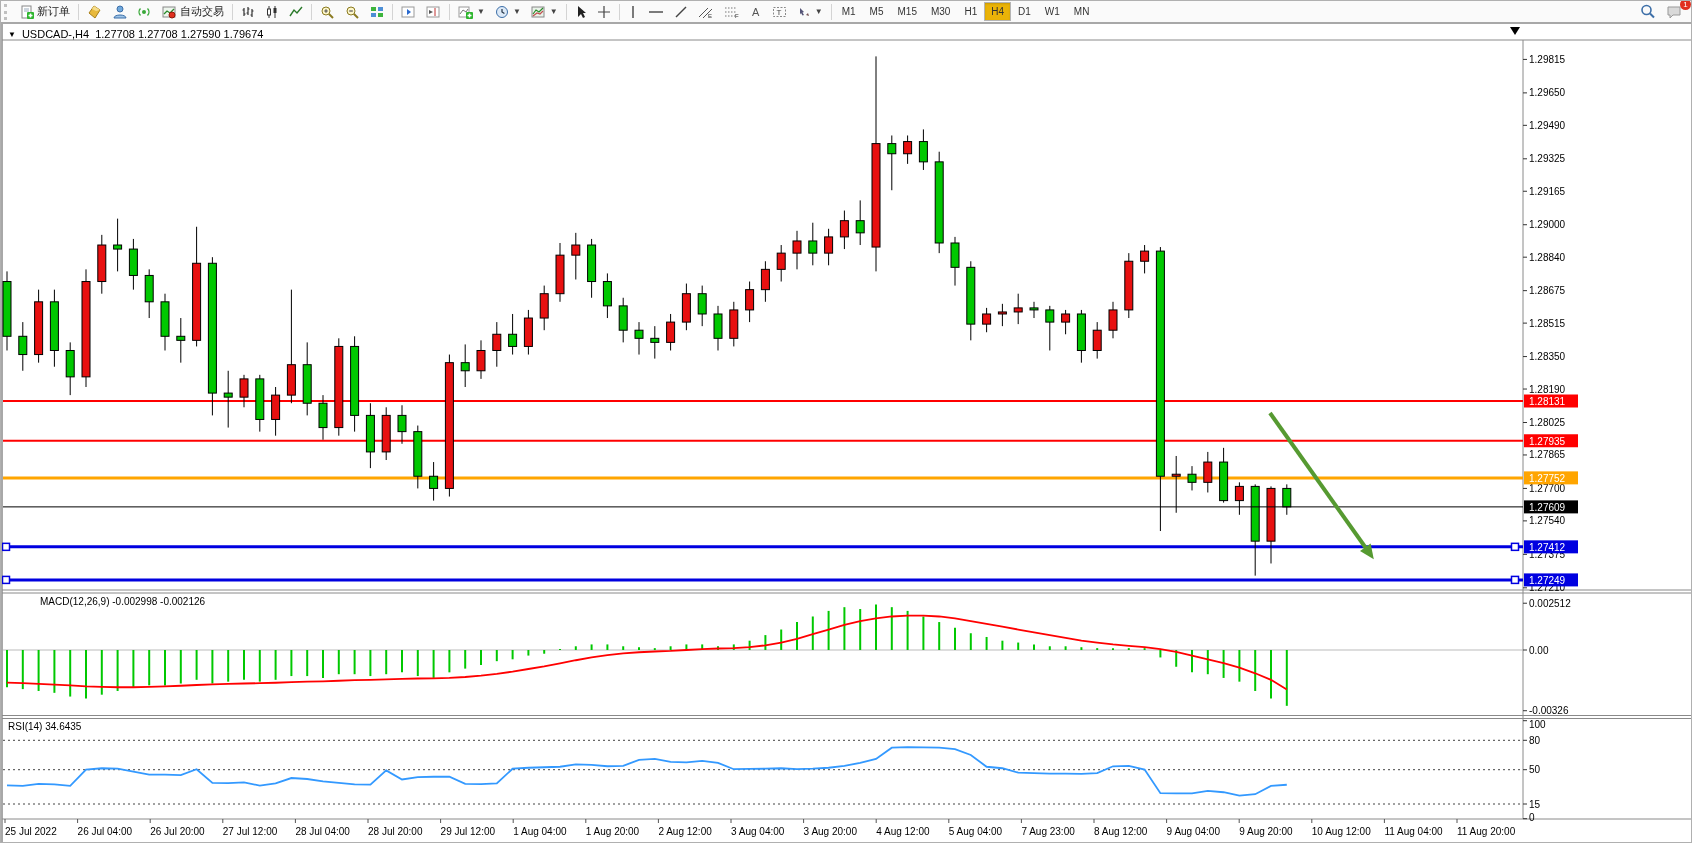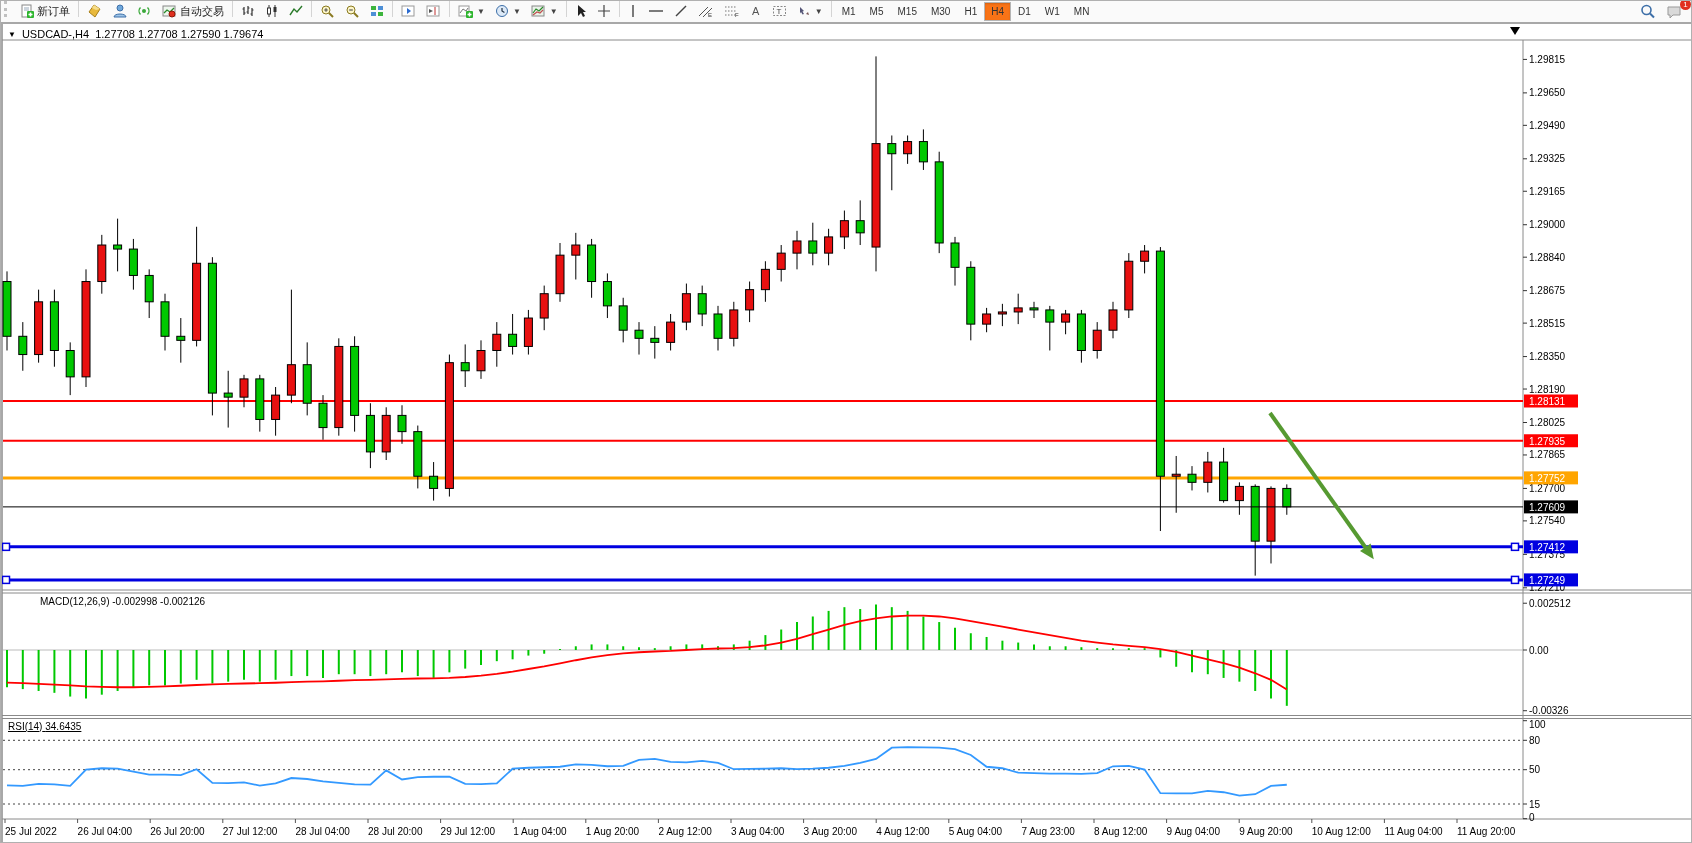--- a/index.html
+++ b/index.html
@@ -1,26 +1,26 @@
 <!DOCTYPE html>
 <html><head>
 <meta charset="utf-8">
 <style>
   html,body{margin:0;padding:0;background:#fff;font-family:"Liberation Sans",sans-serif;}
   #app{position:relative;width:1692px;height:843px;background:#fff;overflow:hidden;border:1px solid #b0b0b0;box-sizing:border-box;}
 
   
-  .toolbar{position:absolute;top:0;left:0;width:1692px;height:21px;background:#fafafa;border-bottom:1px solid #c8c8c8;display:flex;font-size:11px;color:#222;}
+  .toolbar{position:absolute;top:0;left:0;width:1692px;height:21px;background:#fafafa;border-bottom:1px solid #c8c8c8;display:flex;align-items:center;font-size:11px;color:#222;}
   .tb-handle{width:5px;height:16px;margin:0 3px;border-left:3px dotted #c0c0c0;}
   .tb-sep{width:1px;height:16px;background:#d4d4d4;margin:0 3px;}
   .tb-btn{display:flex;align-items:center;gap:3px;height:18px;padding:0 4px;border:1px solid transparent;border-radius:2px;cursor:default;white-space:nowrap;}
   .tb-btn svg{display:block;}
   .tb-btn .carat{font-size:8px;color:#444;margin-left:1px;}
   .tf-btn{padding:0 6px;height:17px;display:flex;align-items:center;font-size:10px;color:#333;border:1px solid transparent;}
-  .tf-btn.active{background:#f97316;border:1px solid #b5b5b5;box-shadow:inset 0 1px 2px rgba(0,0,0,.15);}
+  .tf-btn.active{background:#eab308;border:1px solid #b5b5b5;box-shadow:inset 0 1px 2px rgba(0,0,0,.15);}
   .tb-right{margin-left:auto;display:flex;align-items:center;margin-right:6px;}
   .badge{position:absolute;top:-4px;right:-5px;background:#e03020;color:#fff;border-radius:50%;width:11px;height:11px;font-size:8px;line-height:11px;text-align:center;}
 
   
   .chart-window{position:absolute;top:21px;left:0;width:1692px;height:822px;background:#fff;border:1px solid #a8a8a8;box-sizing:border-box;}
   .chart-title{position:absolute;top:5px;left:6px;font-size:11px;color:#000;display:flex;gap:6px;align-items:center;z-index:5;}
   .chart-title .tri{font-size:8px;color:#000;}
   .ind-label{position:absolute;font-size:10px;color:#000;z-index:5;}
   #chart-svg{position:absolute;top:0;left:0;}
 </style>
@@ -304,21 +304,21 @@
 <div class="chart-window">
   <div class="chart-title">
     <span class="tri">▼</span>
     <span>USDCAD-,H4</span>
     <span>1.27708 1.27708 1.27590 1.79674</span>
   </div>
 
   <div class="ind-label" style="top:573px;left:6px;padding-left:32px;">
     <span>MACD(12,26,9)</span>&nbsp;<span>-0.002998 -0.002126</span>
   </div>
-  <div class="ind-label" style="top:698px;left:6px;text-decoration:underline;">
+  <div class="ind-label" style="top:698px;left:6px;">
     <span>RSI(14)</span>&nbsp;<span>34.6435</span>
   </div>
 
   <svg id="chart-svg" width="1690" height="820" viewBox="0 21 1690 820">
         <rect x="0.5" y="21.5" width="1689" height="819" fill="none" stroke="#a8a8a8"></rect>
         <line x1="0" y1="38" x2="1690" y2="38" stroke="#8a8a8a" stroke-width="1"></line>
         <line x1="0" y1="588" x2="1690" y2="588" stroke="#8a8a8a" stroke-width="1"></line>
         <line x1="0" y1="591" x2="1690" y2="591" stroke="#8a8a8a" stroke-width="1"></line>
         <line x1="0" y1="713.5" x2="1690" y2="713.5" stroke="#8a8a8a" stroke-width="1"></line>
         <line x1="0" y1="716.5" x2="1690" y2="716.5" stroke="#8a8a8a" stroke-width="1"></line>

